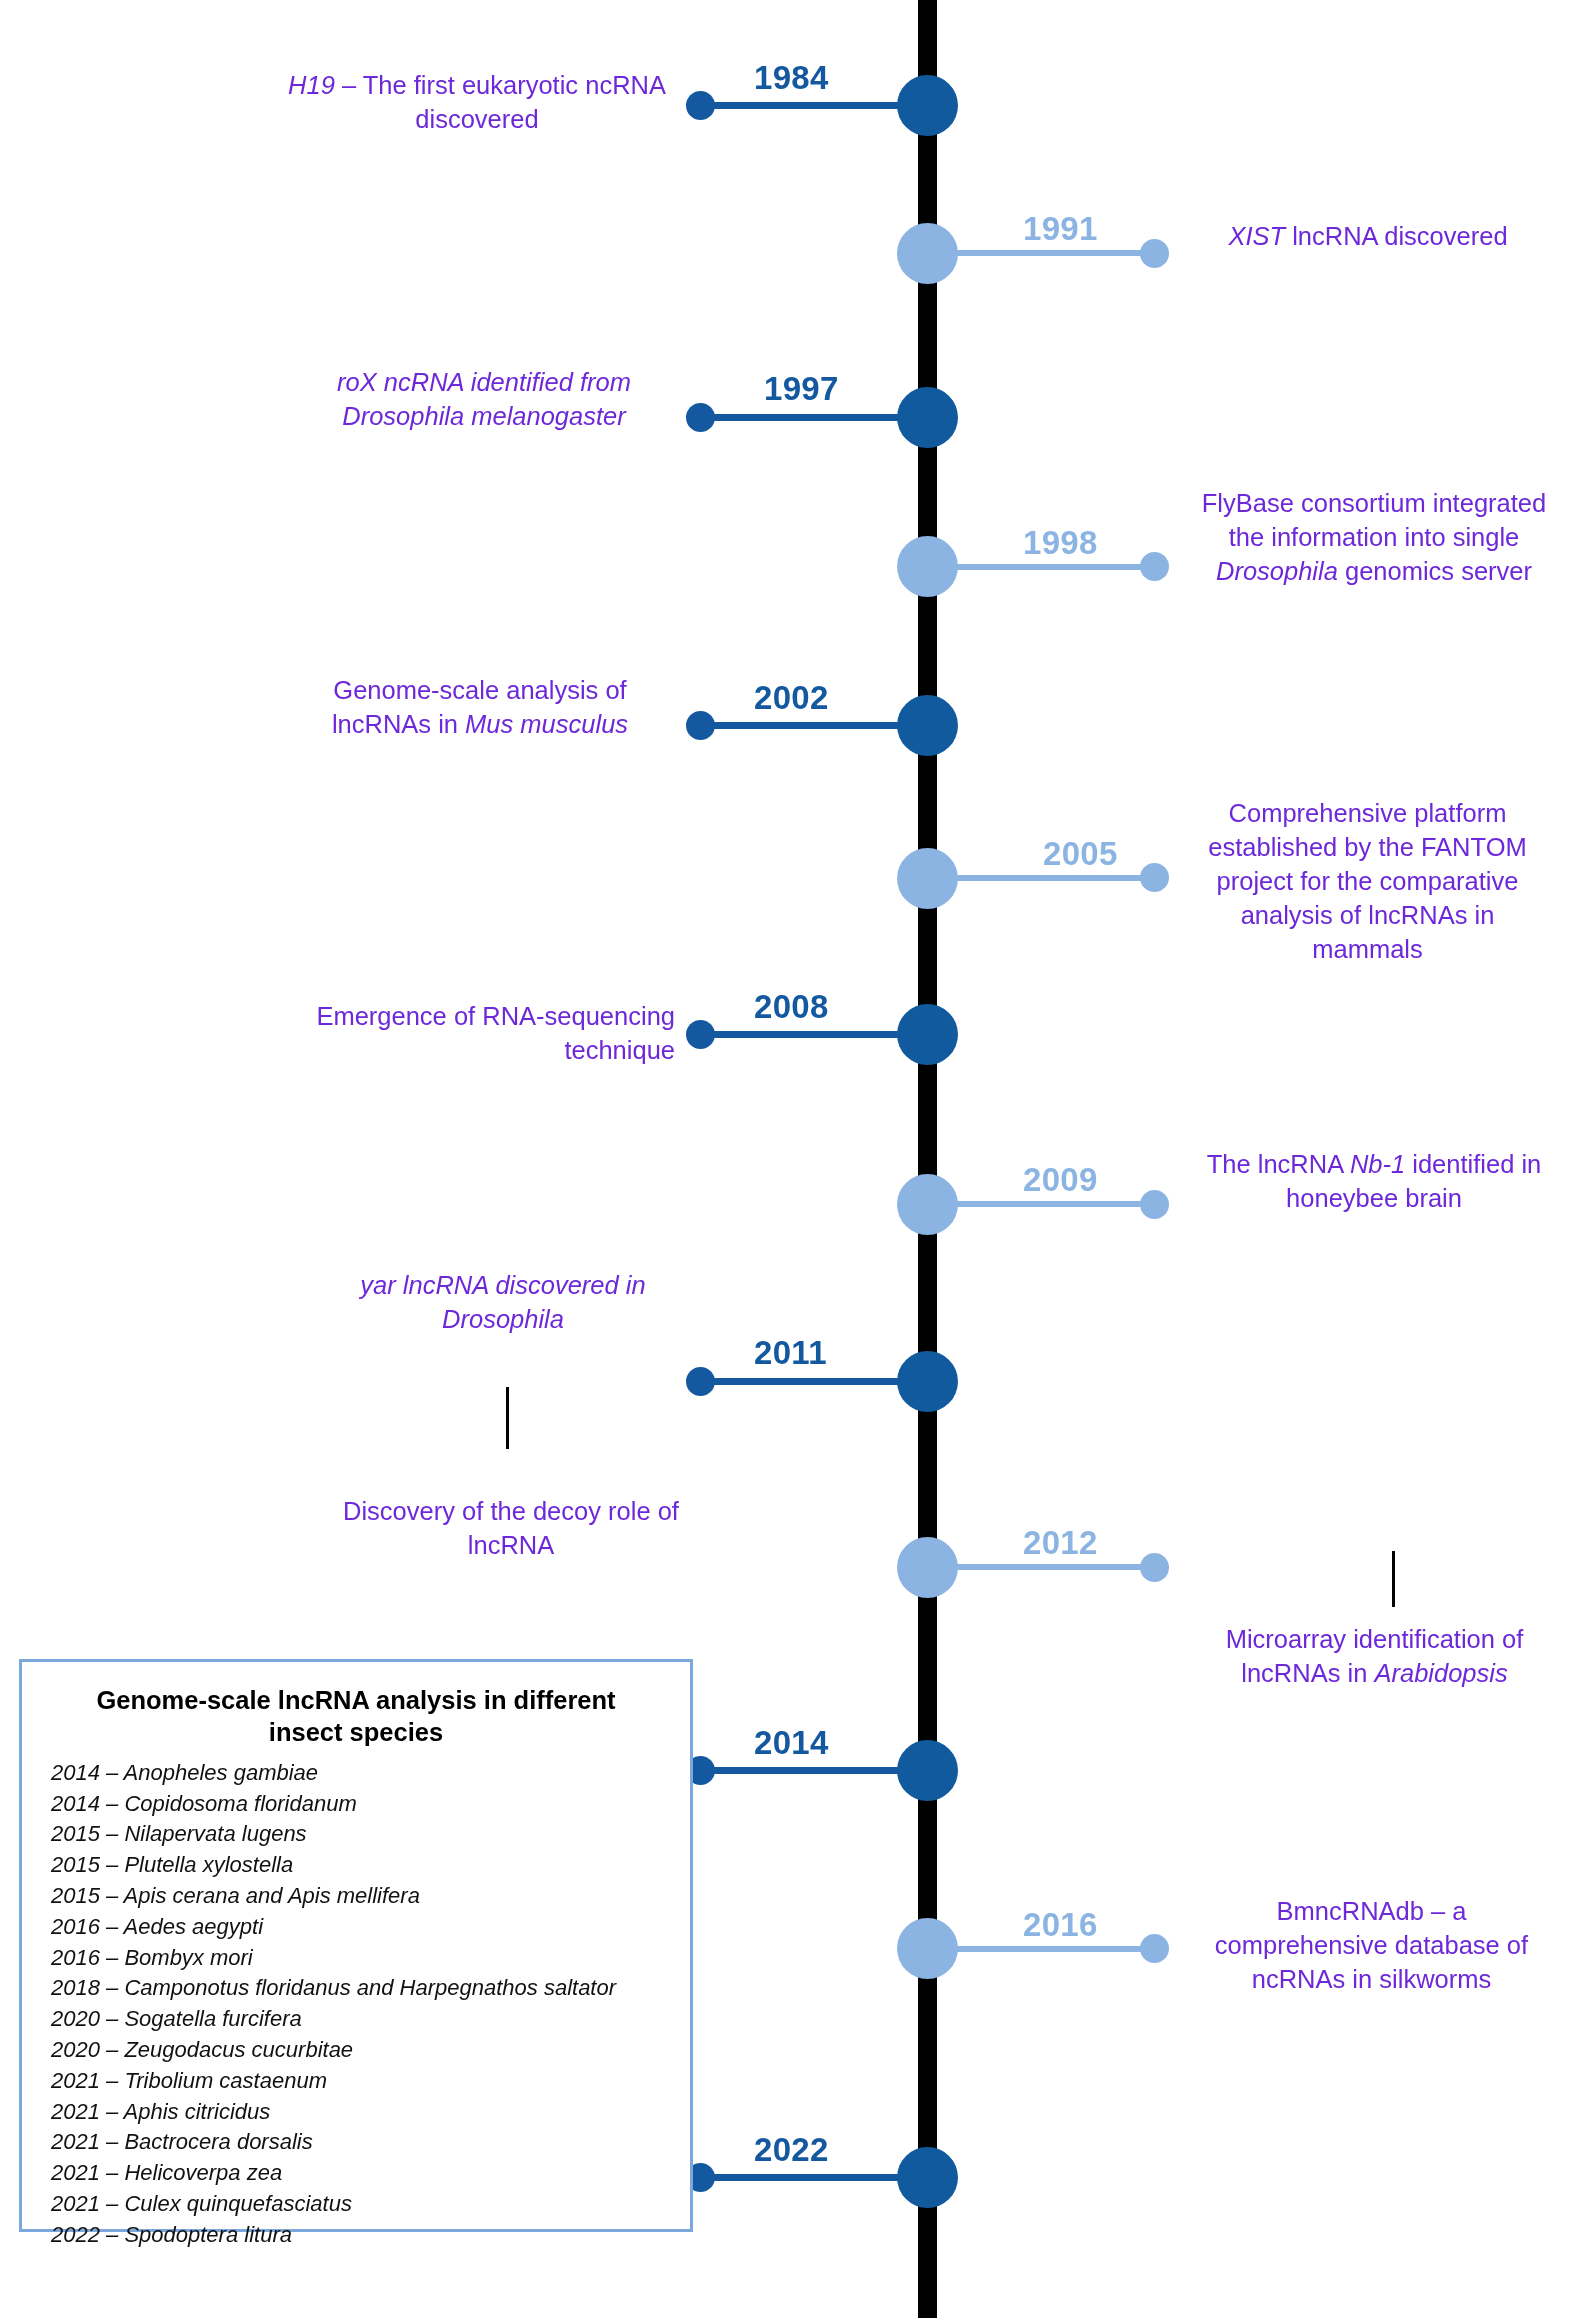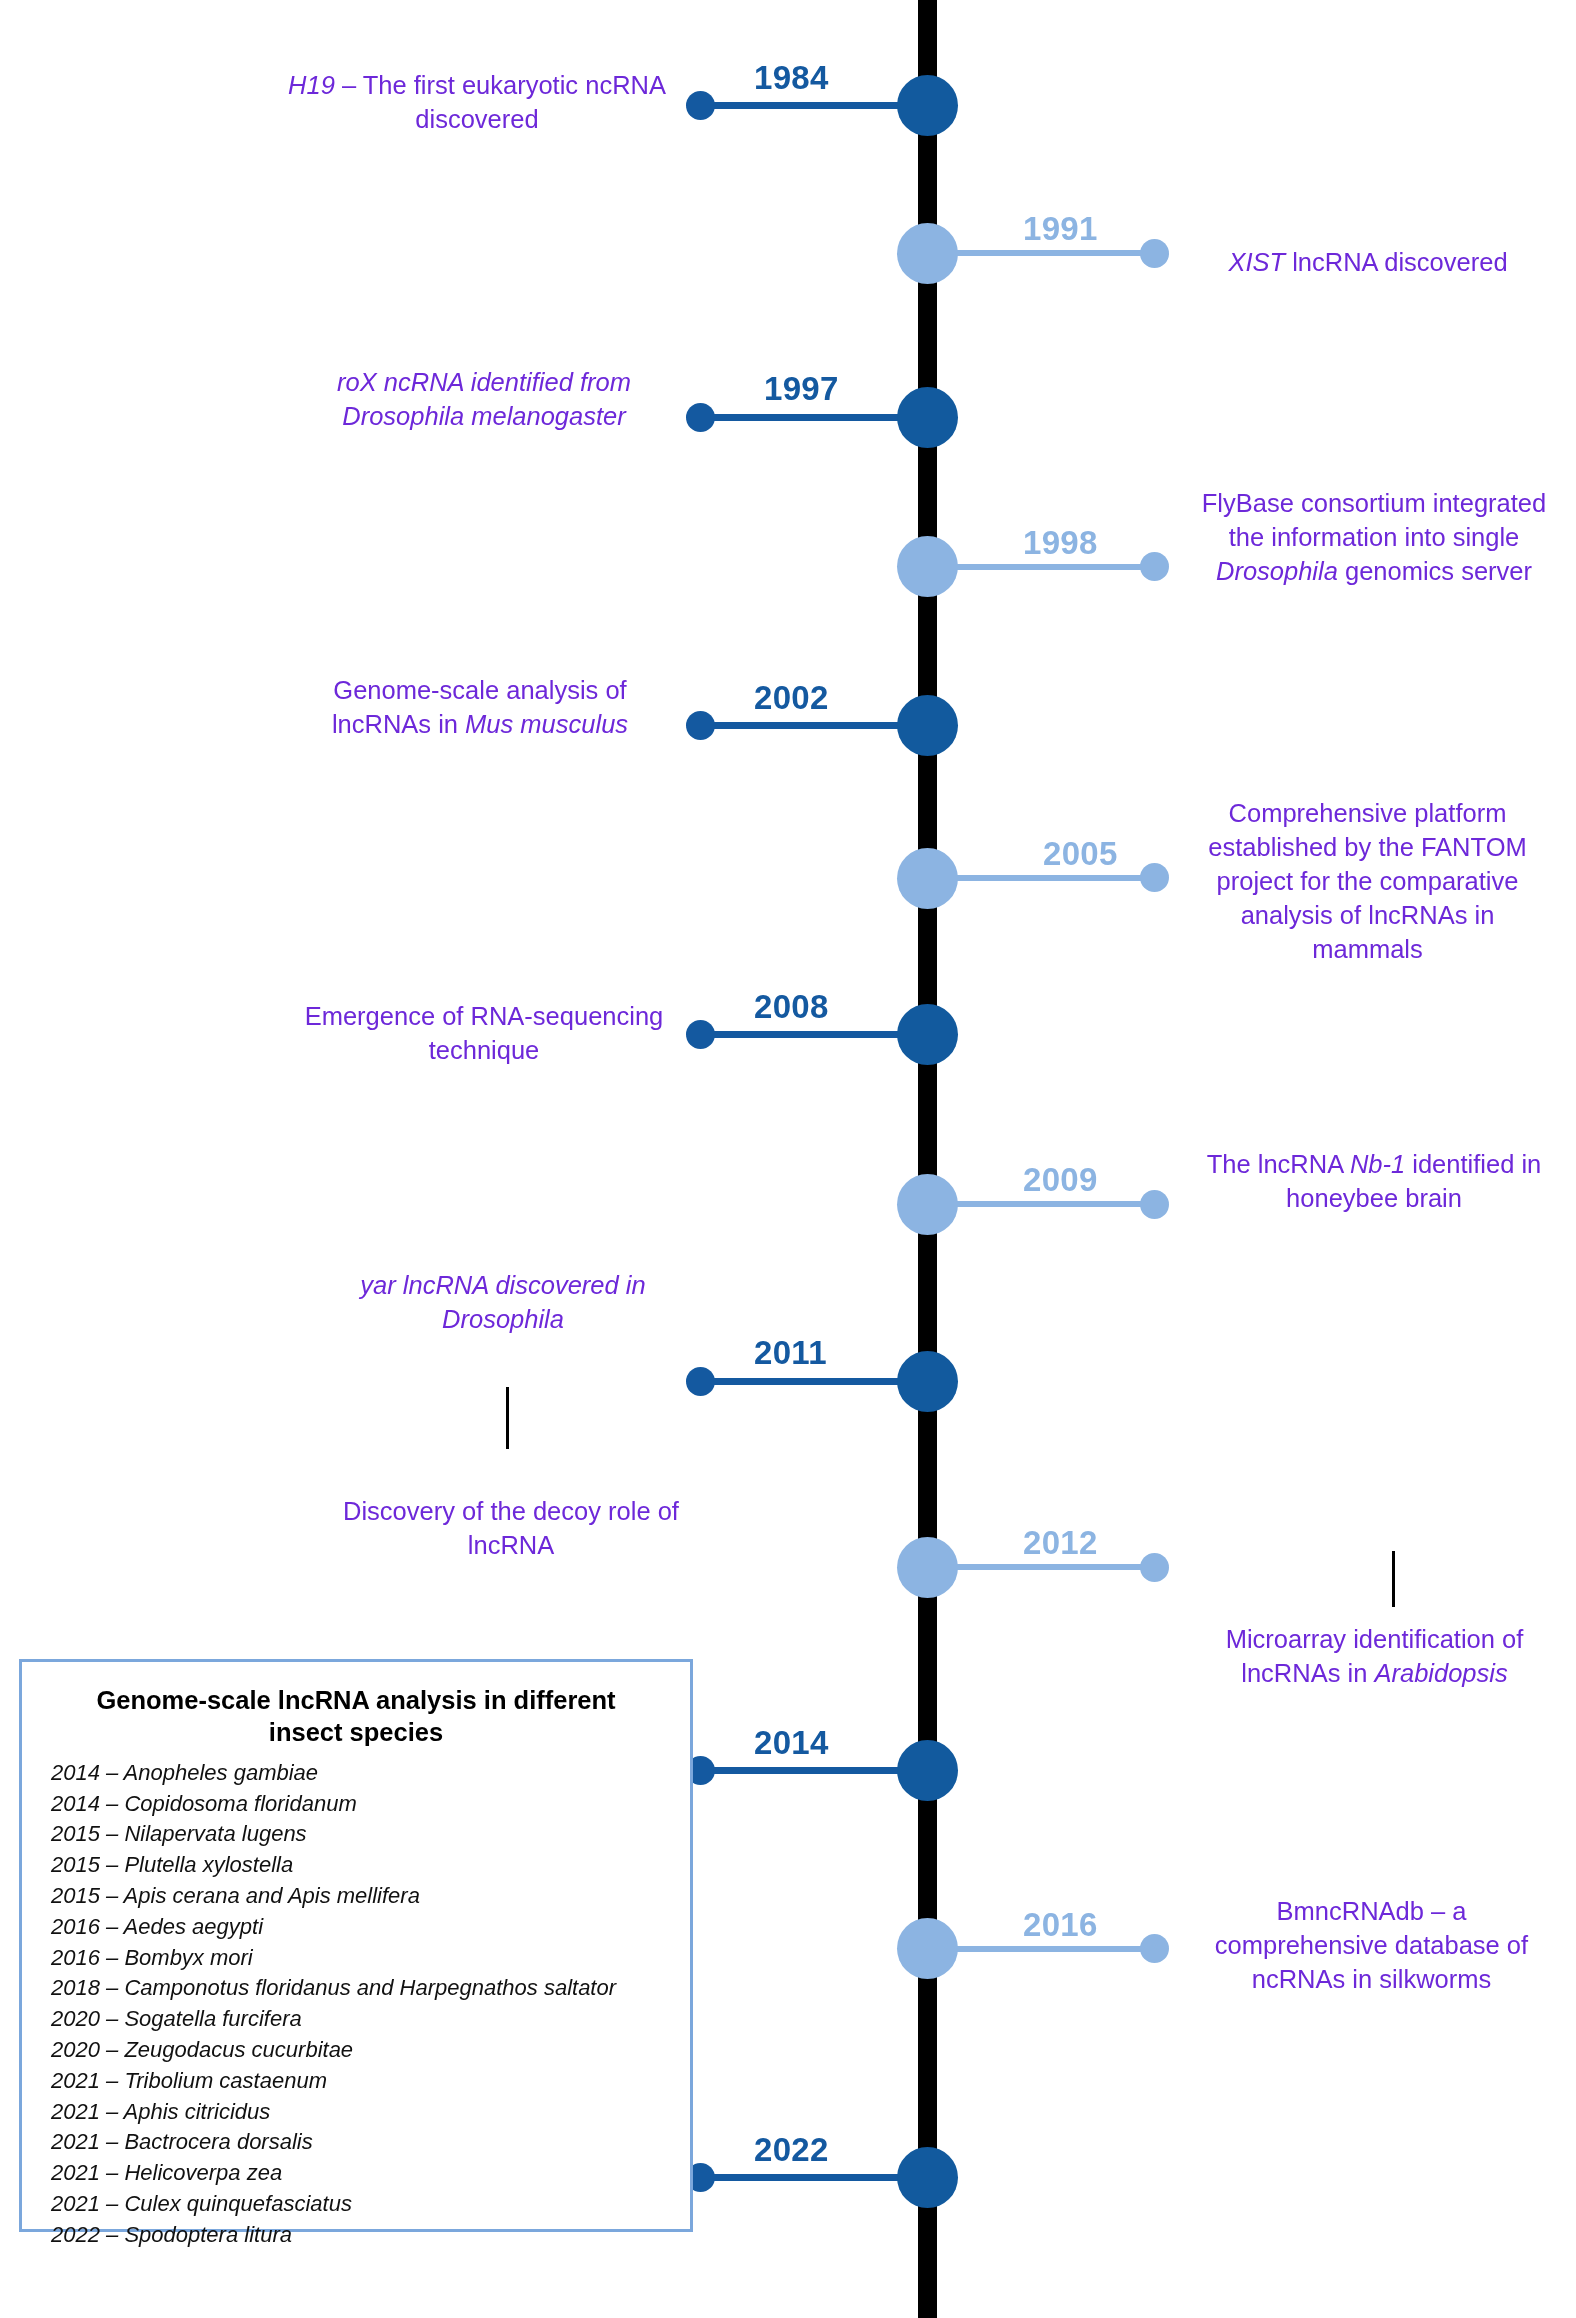--- a/index.html
+++ b/index.html
@@ -124,21 +124,21 @@
   <div class="tail" style="left:686px; top:91px;"></div>
   <div class="conn" style="left:701px; top:102px; width:220px;"></div>
   <div class="node" style="top:75px;"></div>
   <div class="year" style="left:754px; top:59px;">1984</div>
   <div class="desc left" style="left:280px; top:69px; width:394px;"><em>H19</em> – The first eukaryotic ncRNA discovered</div>
 
   <div class="node light" style="top:223px;"></div>
   <div class="conn light" style="left:935px; top:250px; width:220px;"></div>
   <div class="tail light" style="left:1140px; top:239px;"></div>
   <div class="year light" style="left:1023px; top:210px;">1991</div>
-  <div class="desc right" style="left:1196px; top:220px; width:344px;margin-top:26px;"><em>XIST</em> lncRNA discovered</div>
+  <div class="desc right" style="left:1196px; top:220px; width:344px;"><em>XIST</em> lncRNA discovered</div>
 
   <div class="tail" style="left:686px; top:403px;"></div>
   <div class="conn" style="left:701px; top:414px; width:220px;"></div>
   <div class="node" style="top:387px;"></div>
   <div class="year" style="left:754px; top:370px;margin-left:10px;">1997</div>
   <div class="desc left" style="left:293px; top:366px; width:382px;"><em>roX ncRNA identified from Drosophila melanogaster</em></div>
 
   <div class="node light" style="top:536px;"></div>
   <div class="conn light" style="left:935px; top:564px; width:220px;"></div>
   <div class="tail light" style="left:1140px; top:552px;"></div>
@@ -154,21 +154,21 @@
   <div class="node light" style="top:848px;"></div>
   <div class="conn light" style="left:935px; top:875px; width:220px;"></div>
   <div class="tail light" style="left:1140px; top:863px;"></div>
   <div class="year light" style="left:1023px; top:835px;margin-left:20px;">2005</div>
   <div class="desc right" style="left:1183px; top:797px; width:369px;">Comprehensive platform established by the FANTOM project for the comparative analysis of lncRNAs in mammals</div>
 
   <div class="tail" style="left:686px; top:1020px;"></div>
   <div class="conn" style="left:701px; top:1031px; width:220px;"></div>
   <div class="node" style="top:1004px;"></div>
   <div class="year" style="left:754px; top:988px;">2008</div>
-  <div class="desc left" style="left:293px; top:1000px; width:382px;">Emergence of RNA-sequencing technique</div>
+  <div class="desc left" style="left:293px; top:1000px; width:382px;text-align:right;">Emergence of RNA-sequencing technique</div>
 
   <div class="node light" style="top:1174px;"></div>
   <div class="conn light" style="left:935px; top:1201px; width:220px;"></div>
   <div class="tail light" style="left:1140px; top:1190px;"></div>
   <div class="year light" style="left:1023px; top:1161px;">2009</div>
   <div class="desc right" style="left:1196px; top:1148px; width:356px;">The lncRNA <em>Nb-1</em> identified in honeybee brain</div>
 
   <div class="tail" style="left:686px; top:1367px;"></div>
   <div class="conn" style="left:701px; top:1378px; width:220px;"></div>
   <div class="node" style="top:1351px;"></div>

